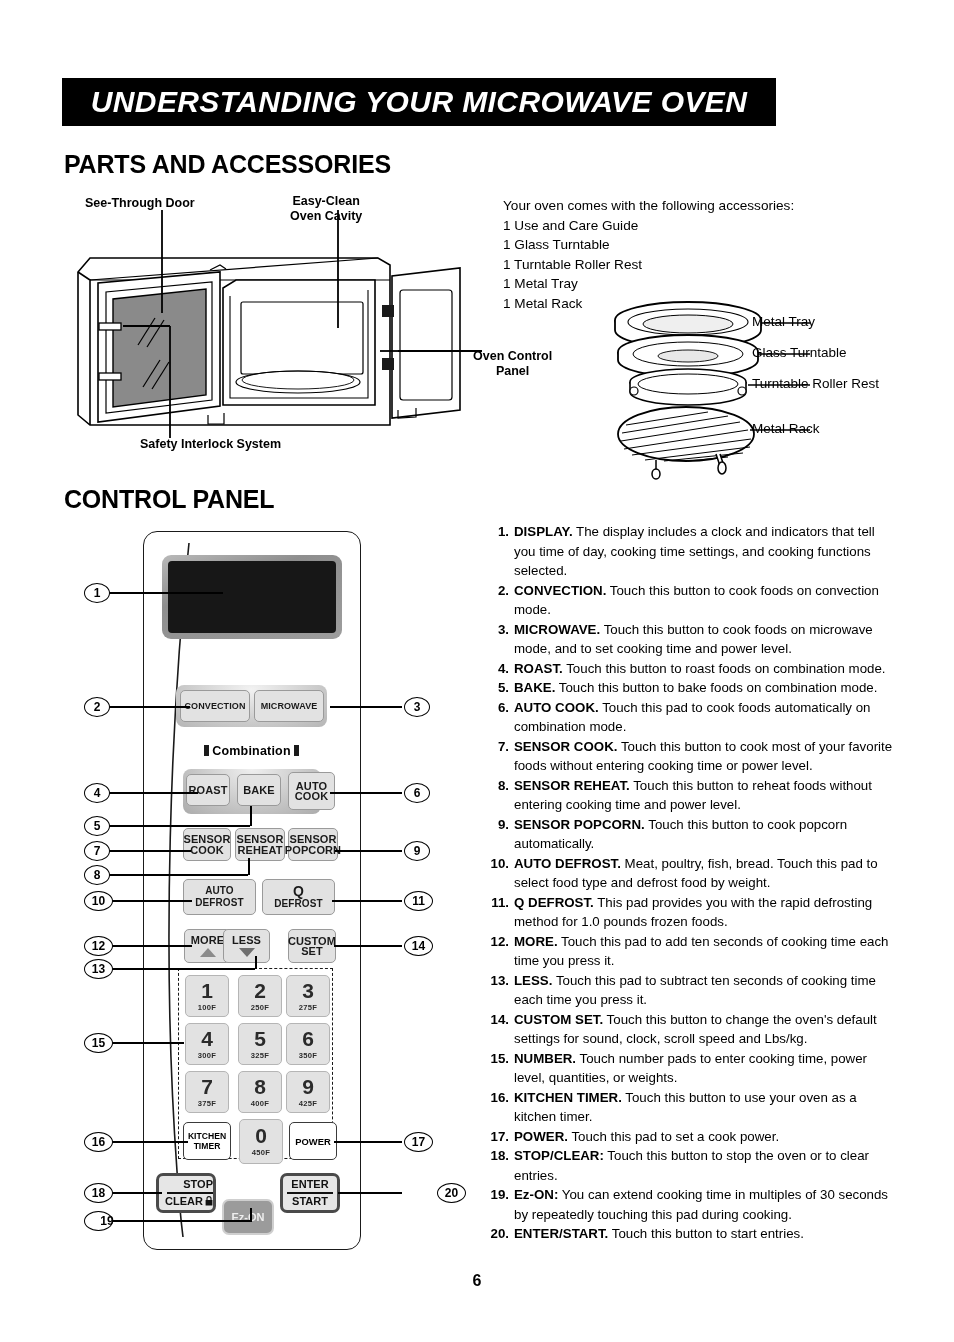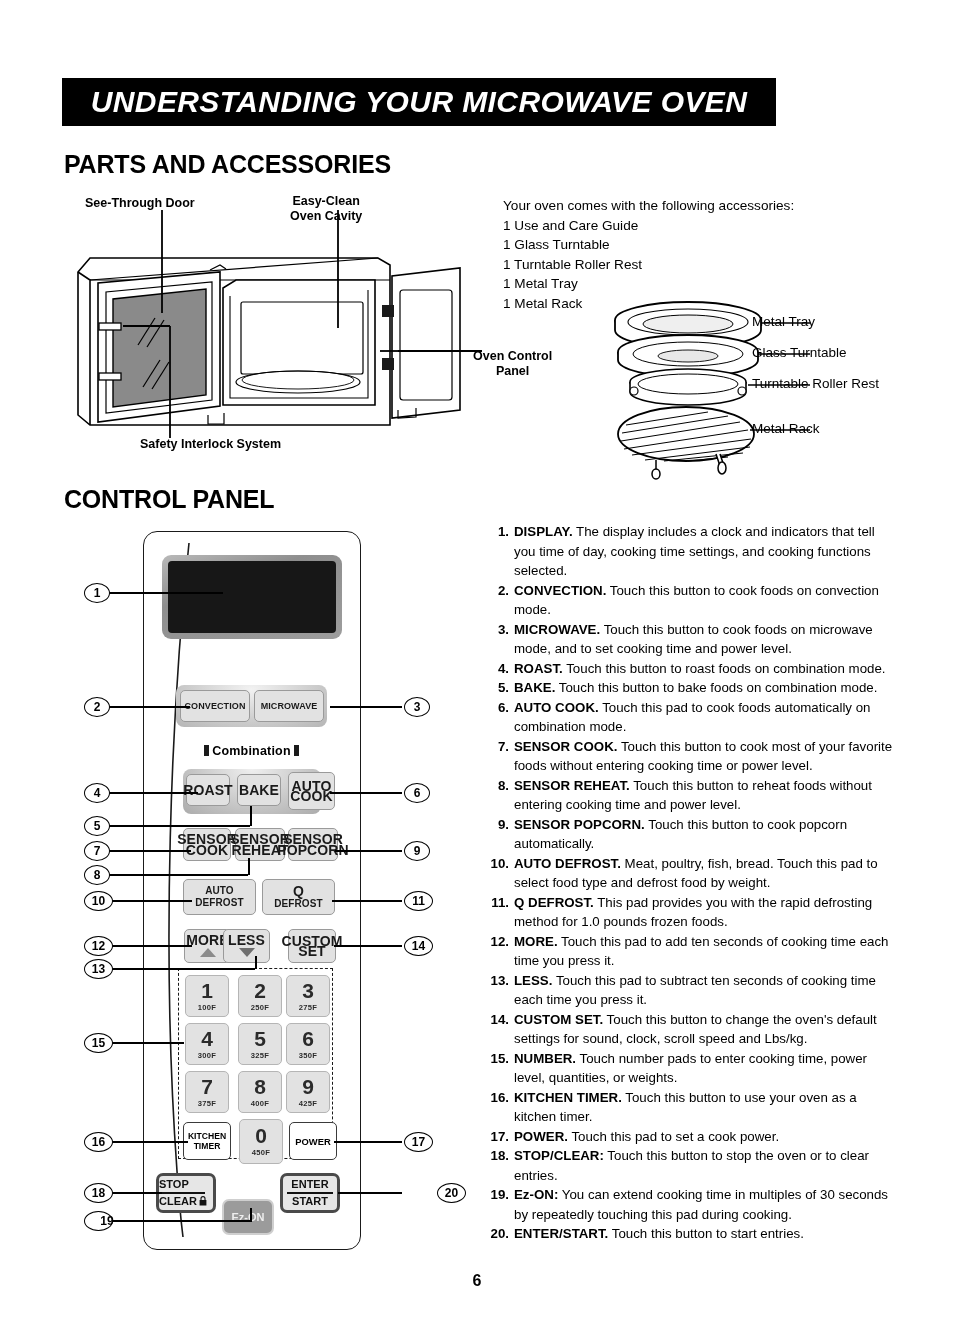--- a/index.html
+++ b/index.html
@@ -121,21 +121,21 @@
   .btn {
     position: absolute;
     box-sizing: border-box;
     background: #e2e2e2;
     border: 1.2px solid #9a9a9a;
     border-radius: 5px;
     display: flex;
     flex-direction: column;
     align-items: center;
     justify-content: center;
-    font-size: 14px;
+    font-size: 11px;
     font-weight: bold;
     line-height: 10.5px;
     letter-spacing: 0.1px;
     text-align: center;
     color: #1a1a1a;
     white-space: pre-line;
   }
 
   
   #cm-tray {
@@ -261,21 +261,21 @@
     position:absolute; left: 289px; top: 1122px; width: 48px; height: 38px;
     box-sizing:border-box; background:#fff; border:1.4px solid #3a3a3a; border-radius:5px;
     display:flex; align-items:center; justify-content:center;
     font-size:9.4px; font-weight:bold;
   }
 
   
   #btn-stop-clear {
     position:absolute; left: 156px; top: 1173px; width: 60px; height: 40px;
     box-sizing:border-box; background:#e6e6e6; border:3px solid #4a4a4a; border-radius:7px;
-    display:flex; flex-direction:column; align-items:flex-start; justify-content:center;
+    display:flex; flex-direction:column; align-items:flex-end; justify-content:center;
     font-size:11px; font-weight:bold; line-height:13px; color:#111;
   }
   #btn-stop-clear .sep { width: 46px; height:1.4px; background:#111; margin: 1px 0; }
   #btn-ez-on {
     position:absolute; left: 222px; top: 1175px; width: 52px; height: 36px;
     box-sizing:border-box; background:#9b9b9b; border:2.4px solid #cfcfcf; border-radius:7px;
     display:flex; align-items:center; justify-content:center;
     font-size:11px; font-weight:bold; color:#efefef;margin-top:24px;
   }
   #btn-enter-start {

